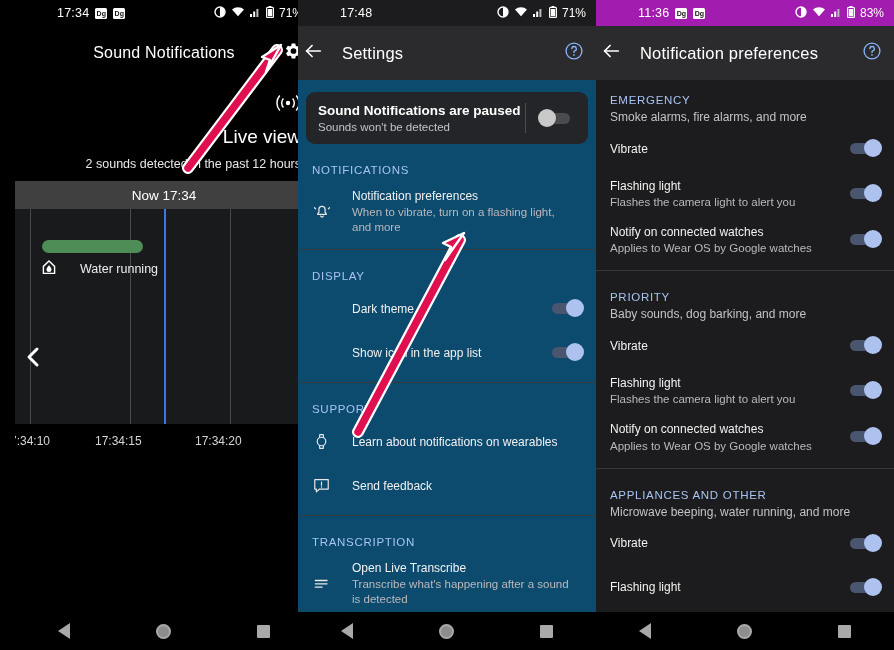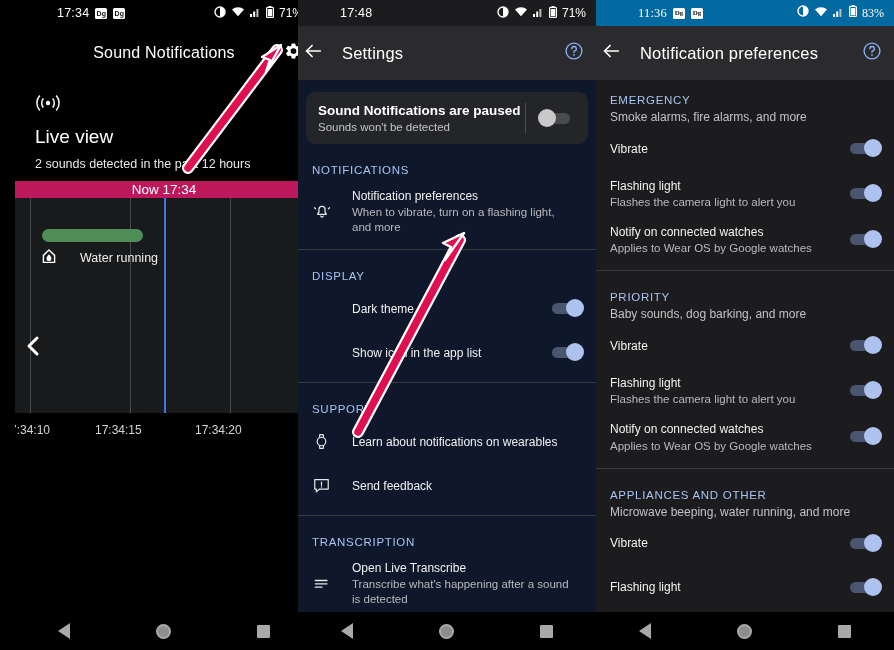--- a/index.html
+++ b/index.html
@@ -7,21 +7,21 @@
     width: 894px; height: 650px;
     background: #000;
     font-family: "Liberation Sans", sans-serif;
     overflow: hidden;
   }
   .screen {
     position: absolute; top: 0; width: 298px; height: 650px;
     overflow: hidden;
   }
   #panel-left   { left: 0;   background: #000; margin-left: 15px; }
-  #panel-mid    { left: 298px; background: #0f172a; }
+  #panel-mid    { left: 298px; background: #0c4a6e; }
   #panel-right  { left: 596px; background: #1c1c1e; }
 
   
   .statusbar {
     position: relative; height: 26px; width: 100%;
     display: flex; align-items: center;
     color: #fff; font-size: 12.5px;
   }
   .sb-left { display: flex; align-items: center; gap: 6px; margin-left: 42px; }
   .sb-clock { font-size: 12.5px; letter-spacing: .2px; font-weight: 500; }
@@ -45,26 +45,26 @@
   }
   #panel-left .appbar { background: #000; justify-content: center; }
   #panel-mid .appbar, #panel-right .appbar { background: #2b2b2e; }
   .appbar-title { font-size: 16.5px; font-weight: 400; letter-spacing: .2px; }
   #panel-left .appbar-title { font-size: 16px; font-weight: 500; }
   .back-arrow { width: 26px; height: 26px; margin-right: 14px; flex: 0 0 auto; }
   .help-btn { position: absolute; right: 12px; top: 50%; transform: translateY(-50%); }
   .gear-btn { position: absolute; right: 10px; top: 50%; transform: translateY(-50%); }
 
   
-  .liveview { padding: 14px 12px 10px 20px; color: #fff; }
+  .liveview { padding: 14px 12px 10px 20px; color: #fff; text-align: right; }
   .lv-icon { margin-bottom: 10px; }
   .lv-title { font-size: 19px; font-weight: 400; margin-bottom: 9px; }
   .lv-sub { font-size: 12.5px; color: #e8e8e8; }
   .nowbar {
-    background: #be185d; color: #fff; height: 17px;
+    background: #404040; color: #fff; height: 28px;
     display: flex; align-items: center; justify-content: center;
     font-size: 13.5px;
   }
   .timeline { position: relative; height: 215px; background: #191a1c; overflow: hidden; }
   .gridline { position: absolute; top: 0; bottom: 0; width: 1px; background: #4a4b4d; }
   .nowline  { position: absolute; top: 0; bottom: 0; width: 2px; background: #3b78e7; }
   .evt-bar {
     position: absolute; height: 13px; border-radius: 7px; background: #4e8d55;
   }
   .evt-label {
@@ -378,21 +378,21 @@
 
   <div class="navbar">
     <span class="nav-back"></span>
     <span class="nav-home"></span>
     <span class="nav-recent"></span>
   </div>
 </div>
 
 <div class="screen" id="panel-right">
 
-  <div class="statusbar" style="background:#0369a1;font-family:Liberation Serif, serif;">
+  <div class="statusbar" style="background:#a21caf;">
     <div class="sb-left">
       <span class="sb-clock">11:36</span>
       <span class="sb-appicon">Dg</span>
       <span class="sb-appicon">Dg</span>
     </div>
     <div class="sb-right">
       <span class="ico">
         <svg width="12" height="12" viewBox="0 0 12 12">
             <circle cx="6" cy="6" r="5" fill="none" stroke="#fff" stroke-width="1.4"></circle>
             <path d="M6 1.2 A4.8 4.8 0 0 1 6 10.8 Z" fill="#fff"></path>

